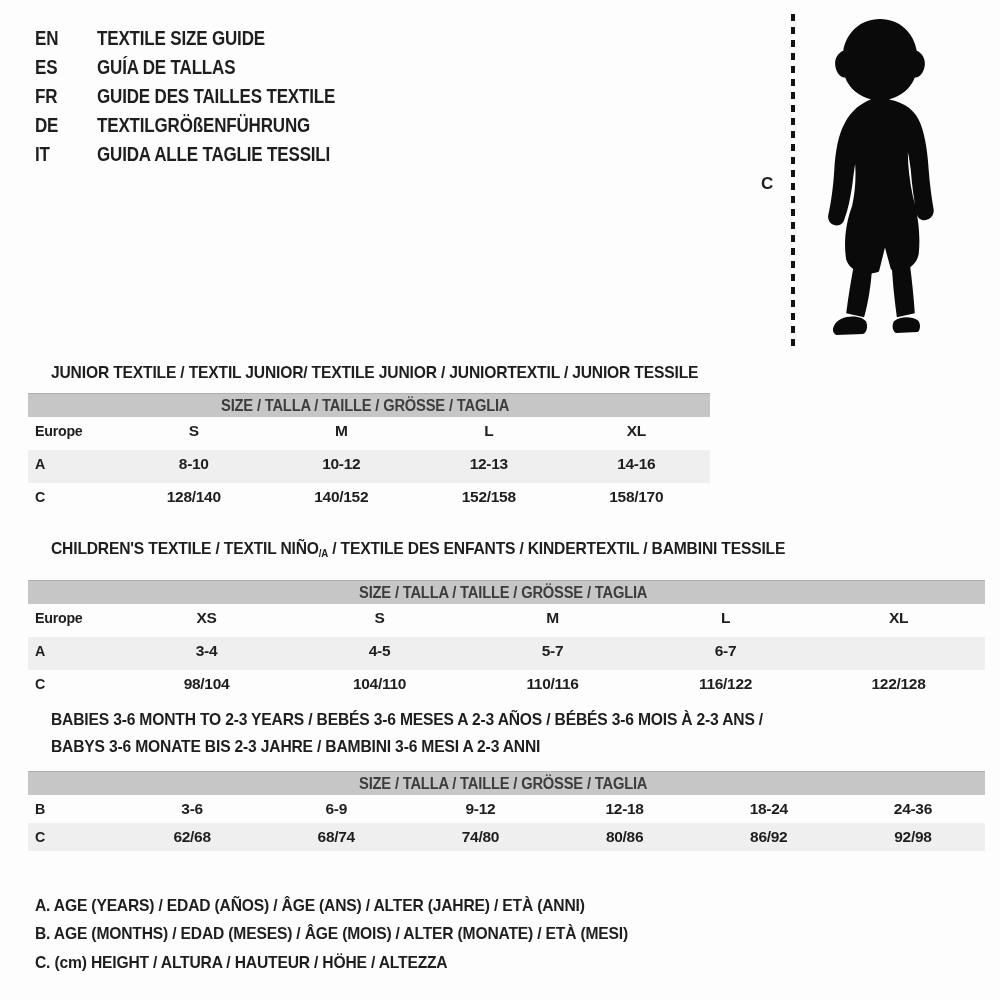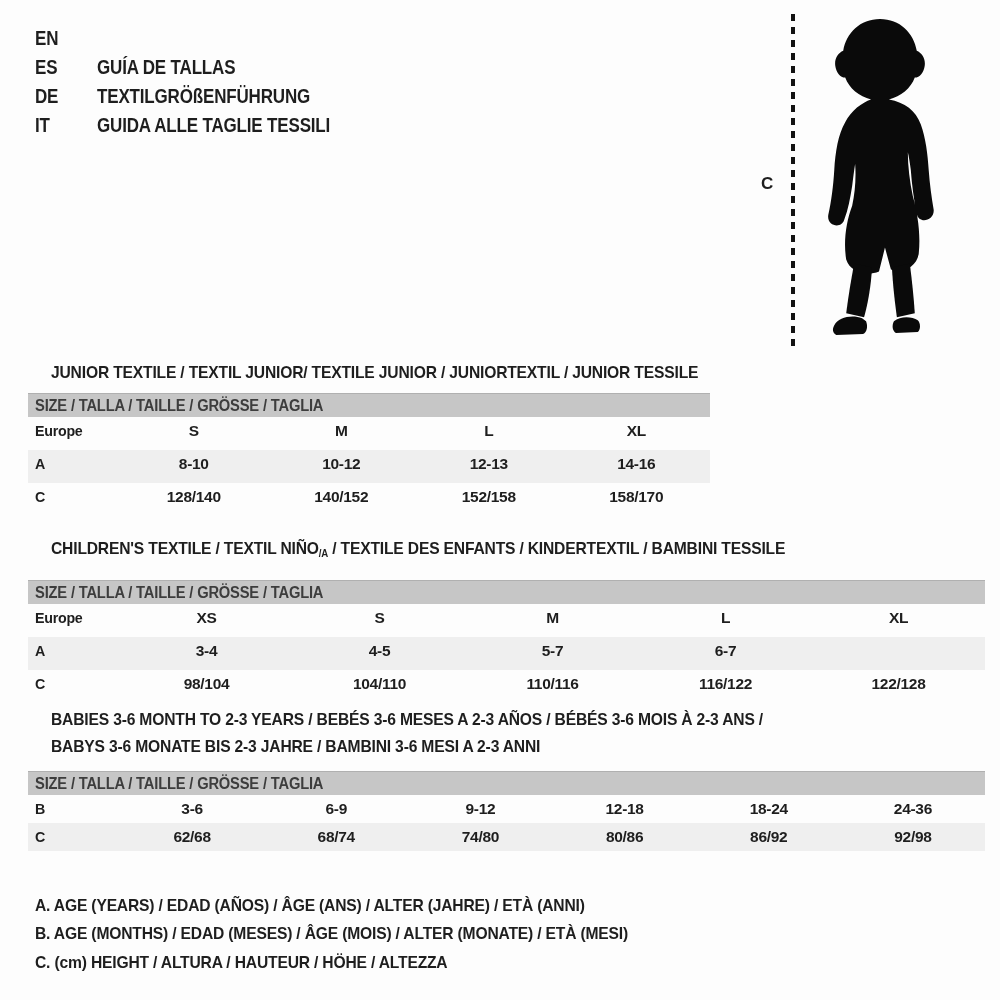--- a/index.html
+++ b/index.html
@@ -32,42 +32,47 @@
   #sec2 { left:28px; top:706px; width:957px; }
   .sec-title { margin-left:23px; font-size:17px; font-weight:700; letter-spacing:-0.2px; line-height:27px; }
   #sec0 .sec-title { margin-bottom:12px; line-height:17px; }
   #sec1 .sec-title { margin-bottom:18px; line-height:17px; }
   #sec2 .sec-title { margin-bottom:11px; }
   .sec-title .sub { font-size:0.62em; vertical-align:-0.25em; }
 
   .thead {
     height:23px; line-height:23px; background:var(--header-bg,#c6c6c6);
     border-top:1px solid #b0b0b0;
-    padding-left:7px; font-size:16px; font-weight:700; color:#3d3d3d; letter-spacing:-0.2px;
+    padding-left:18px; font-size:16px; font-weight:700; color:#3d3d3d; letter-spacing:-0.2px;text-align:center;
   }
   .trow { display:grid; height:33px; line-height:27px; font-size:15.5px; font-weight:700; letter-spacing:-0.3px; }
   #sec2 .trow { height:28px; line-height:28px; }
   .trow.shaded { background:var(--row-alt,#efefef); }
   .rlabel { padding-left:7px; text-align:left; }
   .cell { text-align:center; }
 
   
   .fnotes { position:absolute; left:35px; top:892px; }
   .fnote { height:28.4px; line-height:28.4px; font-size:17px; font-weight:700; letter-spacing:-0.2px; }
 </style>
 </head>
 <body style="color: rgb(30, 30, 30);">
 
 <div class="lang-block" id="langList">
     <div class="lang-row">
       <span class="lang-code"><span class="cx85">EN</span></span>
+      <span class="lang-label"><span class="cx85">TEXTILE SIZE GUIDE</span></span>
     </div>
     <div class="lang-row">
       <span class="lang-code"><span class="cx85">ES</span></span>
       <span class="lang-label"><span class="cx85">GUÍA DE TALLAS</span></span>
+    </div>
+    <div class="lang-row">
+      <span class="lang-code"><span class="cx85">FR</span></span>
+      <span class="lang-label"><span class="cx85">GUIDE DES TAILLES TEXTILE</span></span>
     </div>
     <div class="lang-row">
       <span class="lang-code"><span class="cx85">DE</span></span>
       <span class="lang-label"><span class="cx85">TEXTILGRÖßENFÜHRUNG</span></span>
     </div>
     <div class="lang-row">
       <span class="lang-code"><span class="cx85">IT</span></span>
       <span class="lang-label"><span class="cx85">GUIDA ALLE TAGLIE TESSILI</span></span>
     </div>
   </div>

